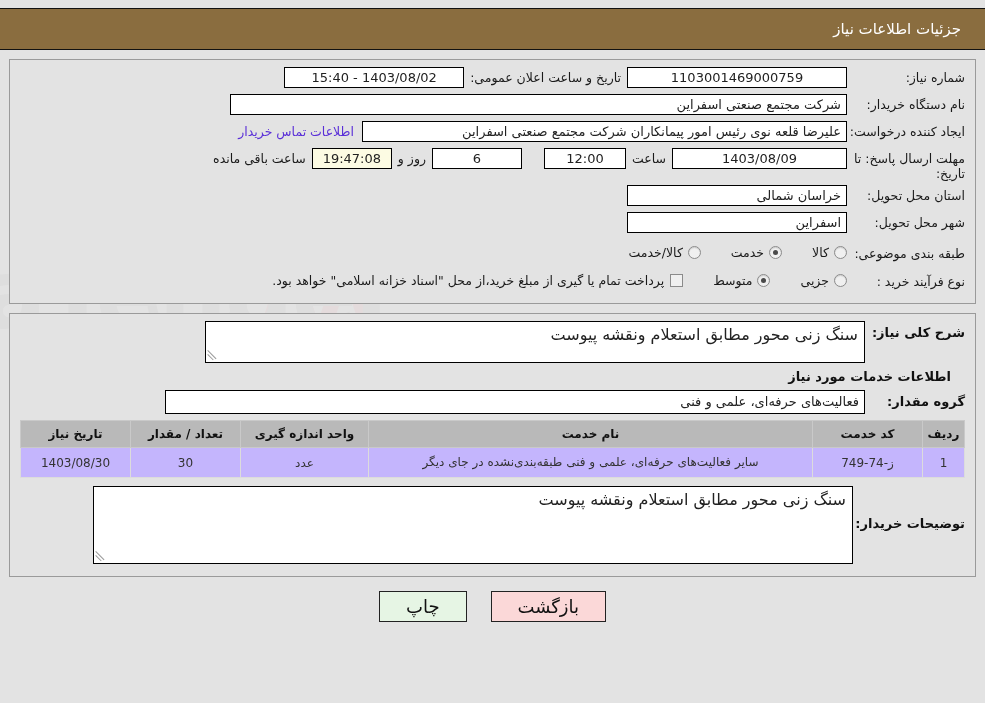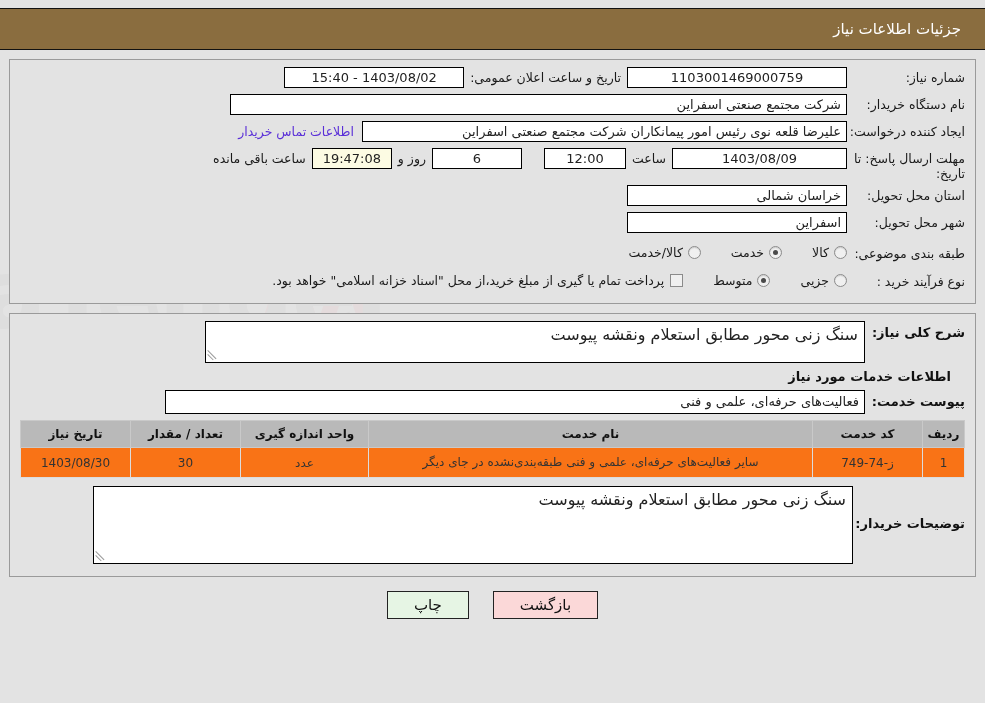--- a/index.html
+++ b/index.html
@@ -180,40 +180,40 @@
     background: #b9b9b9;
     border: 1px solid #c9c9c9;
     font-size: 12px;
     font-weight: bold;
     color: #111;
     padding: 6px 4px;
     text-align: center;
   }
   table.items td {
     border: 1px solid #dcdcdc;
-    background: #f97316;
+    background: #c4b5fd;
     font-size: 12px;
     color: #333;
     padding: 6px 6px;
     text-align: center;
     vertical-align: middle;
   }
   table.items td.wrap { line-height: 17px; }
 
   
   .btnbar {
     display: flex;
     justify-content: center;
     gap: 24px;
     margin-top: 14px;
     padding-bottom: 12px;
   }
   .btn {
     border: 1px solid #222;
-    font-size: 15px;
+    font-size: 18px;
     padding: 4px 26px;
     cursor: pointer;
     color: #111;
     font-family: "DejaVu Sans", "Liberation Sans", sans-serif;
   }
   .btn.print { background: #e6f5e4; }
   .btn.back  { background: #fbd8d8; }
 </style>
 </head>
 <body>
@@ -316,21 +316,21 @@
       <div class="fld-label-bold" style="width:100px;text-align:right;">شرح کلی نیاز:</div>
       <div class="ta" style="width:660px;height:42px;">سنگ زنی محور مطابق استعلام ونقشه پیوست<span class="grip">
           <i style="width:12px;left:0;top:0;"></i>
           <i style="width:8px;left:0;top:4px;"></i>
         </span></div>
     </div>
 
     <div class="sec-title" style="text-align:right;padding-right:2px;">اطلاعات خدمات مورد نیاز</div>
 
     <div class="frow">
-      <div class="fld-label-bold" style="width:100px;text-align:right;">پیوست خدمت:</div>
+      <div class="fld-label-bold" style="width:100px;text-align:right;">گروه مقدار:</div>
       <div class="fld right" style="width:700px;height:24px;line-height:22px;">فعالیت‌های حرفه‌ای، علمی و فنی</div>
     </div>
 
     <table class="items">
       <thead>
         <tr>
           <th style="width:42px;">ردیف</th>
           <th style="width:110px;">کد خدمت</th>
           <th>نام خدمت</th>
           <th style="width:128px;">واحد اندازه گیری</th>

